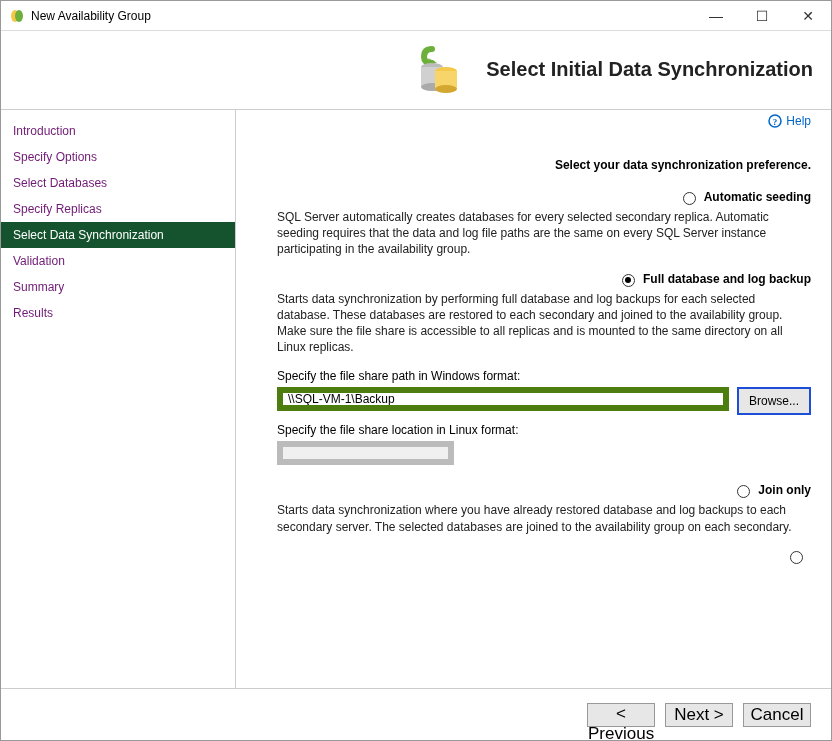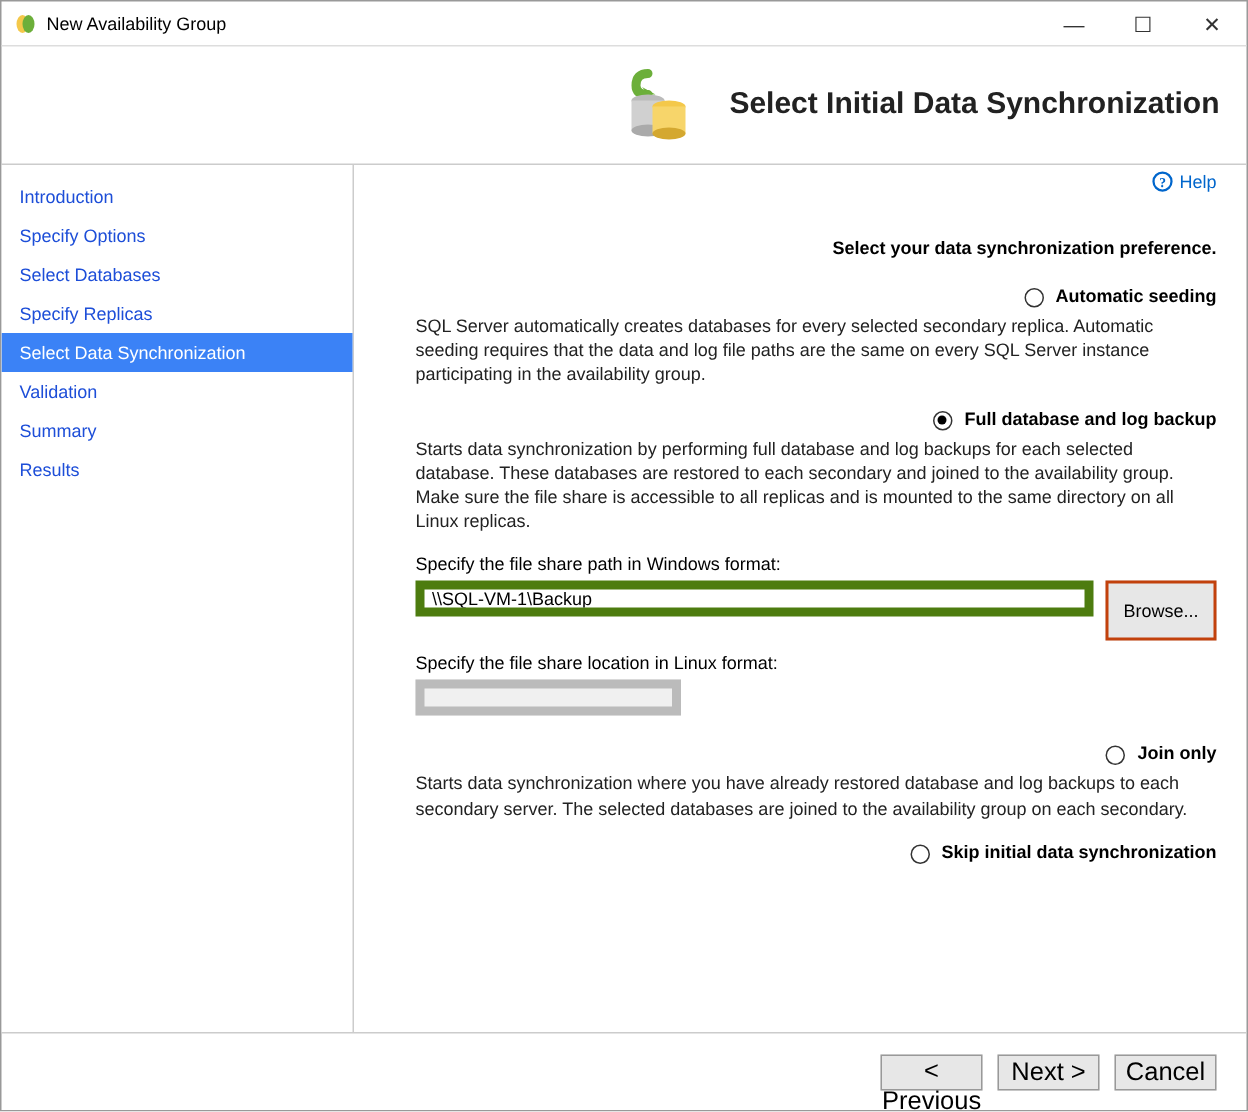--- a/index.html
+++ b/index.html
@@ -8,35 +8,35 @@
     .titlebar { height:30px; display:flex; align-items:center; padding:0 0 0 8px; border-bottom:1px solid #ddd; }
     .titlebar .app-icon { width:16px; height:16px; margin-right:6px; }
     .titlebar .title { flex:1; font-size:12px; }
     .win-controls { display:flex; height:100%; }
     .win-controls div { width:46px; display:flex; align-items:center; justify-content:center; font-size:14px; font-family:"Segoe UI Symbol",sans-serif; color:#333; cursor:default; }
     .header { display:flex; align-items:center; padding:12px 18px 14px 18px; border-bottom:1px solid #ccc;justify-content:flex-end; }
     .header-icon { width:52px; height:52px; margin-right:20px; flex-shrink:0; }
     .header-title { font-size:20px; font-weight:600; color:#222; }
     .body { flex:1; display:flex; overflow:hidden; }
     .sidebar { width:235px; border-right:1px solid #ccc; padding-top:8px; background:#fff; }
-    .sidebar-item { display:block; padding:6px 12px; font-size:12px; color:#1d4ed8; text-decoration:none; cursor:pointer; }
-    .sidebar-item.active { background:#3b82f6; color:#fff; }
+    .sidebar-item { display:block; padding:6px 12px; font-size:12px; color:#701a75; text-decoration:none; cursor:pointer; }
+    .sidebar-item.active { background:#14532d; color:#fff; }
     .content { flex:1; padding:14px 20px 10px 20px; position:relative; overflow:auto; }
     .help-link { position:absolute; top:4px; right:20px; display:flex; align-items:center; gap:4px; color:#0066cc; font-size:12px; cursor:pointer; }
     .intro { font-weight:600; font-size:12px; margin:34px 0 18px 0;text-align:right; }
     .opt-row { display:flex; align-items:flex-start; margin-bottom:4px;justify-content:flex-end; }
     .radio { width:13px; height:13px; border:1px solid #333; border-radius:50%; margin:2px 8px 0 0; flex-shrink:0; position:relative; background:#fff; }
     .radio.checked::after { content:""; position:absolute; left:2.5px; top:2.5px; width:6px; height:6px; background:#000; border-radius:50%; }
     .opt-label { font-weight:600; font-size:12px; }
     .opt-desc { font-size:12px; color:#222; margin:2px 0 14px 21px; line-height:1.35; max-width:540px; }
     .sub-label { font-size:12px; margin:8px 0 4px 21px; }
     .input-row { display:flex; gap:8px; margin:0 0 8px 21px; max-width:560px; }
     .text-input { flex:1; height:24px; border:6px solid #4d7c0f; padding:2px 5px; font-size:12px; font-family:inherit; background:#fff; }
     .text-input.disabled { background:#f0f0f0; border-color:#bbb; }
-    .browse-btn { width:74px; height:40px; border:2px solid #c2410c; background:#e7e7e7; font-size:12px; cursor:pointer; font-family:inherit; }
+    .browse-btn { width:74px; height:28px; border:2px solid #1d4ed8; background:#e7e7e7; font-size:12px; cursor:pointer; font-family:inherit; }
     .single-input-row { margin:0 0 18px 21px; max-width:500px; }
     .footer { height:52px; border-top:1px solid #ccc; display:flex; justify-content:flex-end; align-items:center; gap:10px; padding:0 20px; }
     .footer-btn { width:68px; height:24px; border:1px solid #999; background:#e7e7e7; font-size:17px; cursor:pointer; font-family:inherit; }
   </style>
 </head>
 <body>
 
 <div class="window">
 
   <div class="titlebar">
@@ -119,21 +119,20 @@
       </div>
 
       <div class="opt-row">
         <span class="radio"></span>
         <span class="opt-label">Join only</span>
       </div>
       <div class="opt-desc">Starts data synchronization where you have already restored database and log backups to each secondary server. The selected databases are joined to the availability group on each secondary.</div>
 
       <div class="opt-row">
         <span class="radio"></span>
-        <span class="opt-label">Skip initial data synchronization</span>
       </div>
 
     </div>
   </div>
 
   <div class="footer">
     <button class="footer-btn">&lt; Previous</button>
     <button class="footer-btn">Next &gt;</button>
     <button class="footer-btn">Cancel</button>
   </div>

